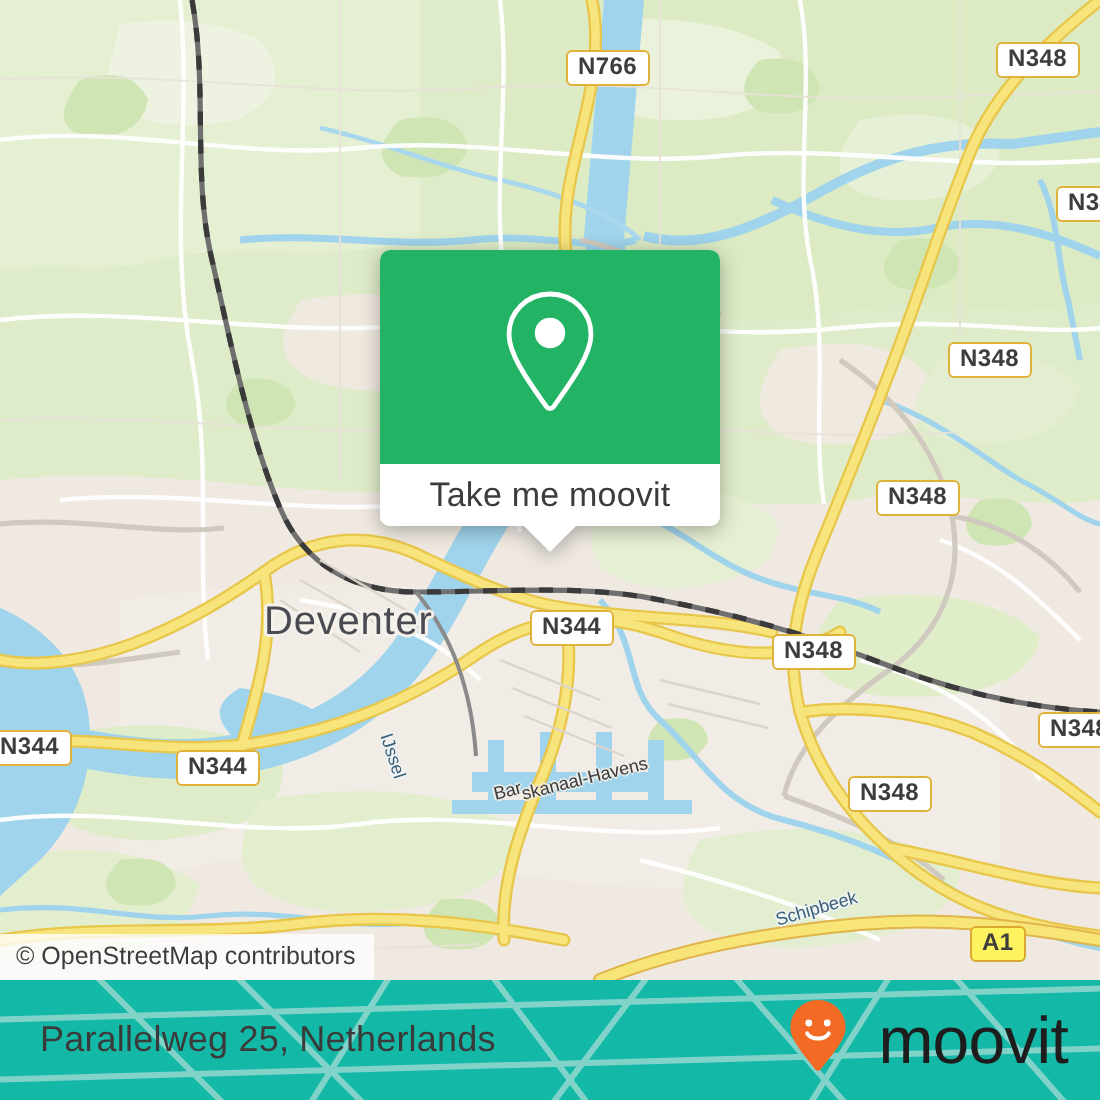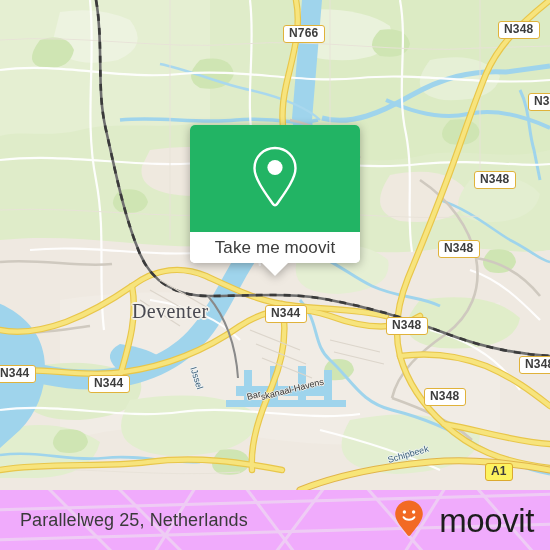--- a/index.html
+++ b/index.html
@@ -35,21 +35,21 @@
   }
   .shield.motorway{
     background:#fdf35f;border-color:#dba92f;
   }
 
   
   .place-label{
     position:absolute;
     color:#4a4a52;
     font-size:20px;
-    font-family:Liberation Serif, serif;
+    font-family:Liberation Sans, sans-serif;
     letter-spacing:0.4px;
     white-space:nowrap;
     text-shadow:
       -1.6px 0 #f4f1ea, 1.6px 0 #f4f1ea, 0 -1.6px #f4f1ea, 0 1.6px #f4f1ea,
       -1.2px -1.2px #f4f1ea, 1.2px 1.2px #f4f1ea, -1.2px 1.2px #f4f1ea, 1.2px -1.2px #f4f1ea;
   }
   .water-label{
     position:absolute;
     color:#3b5e77;
     font-size:9px;
@@ -110,21 +110,21 @@
     margin-left:-13px;
     width:0;height:0;
     border-left:13px solid transparent;
     border-right:13px solid transparent;
     border-top:13px solid #ffffff;
   }
 
   
   .footer{
     position:absolute;left:0;top:490px;width:550px;height:60px;
-    background:#f0abfc;overflow:hidden;
+    background:#14b8a6;overflow:hidden;
   }
   .footer-watermark{position:absolute;left:0;top:0;width:550px;height:60px;opacity:0.5;}
   .footer-title{
     position:absolute;left:20px;top:50%;transform:translateY(-50%);
     color:#3a3a3a;font-size:18px;letter-spacing:0.1px;
     font-family:"Liberation Sans", sans-serif;
     white-space:nowrap;
   }
   .brand{
     position:absolute;right:16px;top:50%;transform:translateY(-50%);
@@ -329,20 +329,21 @@
     <div class="shield" style="left:-6px;top:365px;">N344</div>
     <div class="shield" style="left:88px;top:375px;">N344</div>
     <div class="shield motorway" style="left:485px;top:463px;">A1</div>
 
     <div class="water-label" style="left:193px;top:362px;transform:rotate(72deg);transform-origin:left center;">IJssel</div>
     <div class="water-label" style="left:388px;top:455px;transform:rotate(-16deg);transform-origin:left center;">Schipbeek</div>
 
     <div class="area-label" style="left:247px;top:392px;transform:rotate(-14deg);transform-origin:left center;">Bar</div>
     <div class="area-label" style="left:261px;top:392px;transform:rotate(-14deg);transform-origin:left center;">skanaal-Havens</div>
 
+    <div class="attribution">© OpenStreetMap contributors</div>
   </div>
 
   <div class="card-wrap">
     <div class="card">
       <div class="card-top">
         <span>
           <svg width="54" height="66" viewBox="0 0 54 66">
             <path d="M27 4 C15.5 4 6.5 13 6.5 24.2 C6.5 35 18 50 25.2 60.3
                      C26.1 61.6 27.9 61.6 28.8 60.3 C36 50 47.5 35 47.5 24.2
                      C47.5 13 38.5 4 27 4 Z" fill="none" stroke="#ffffff" stroke-width="2.4"></path>

